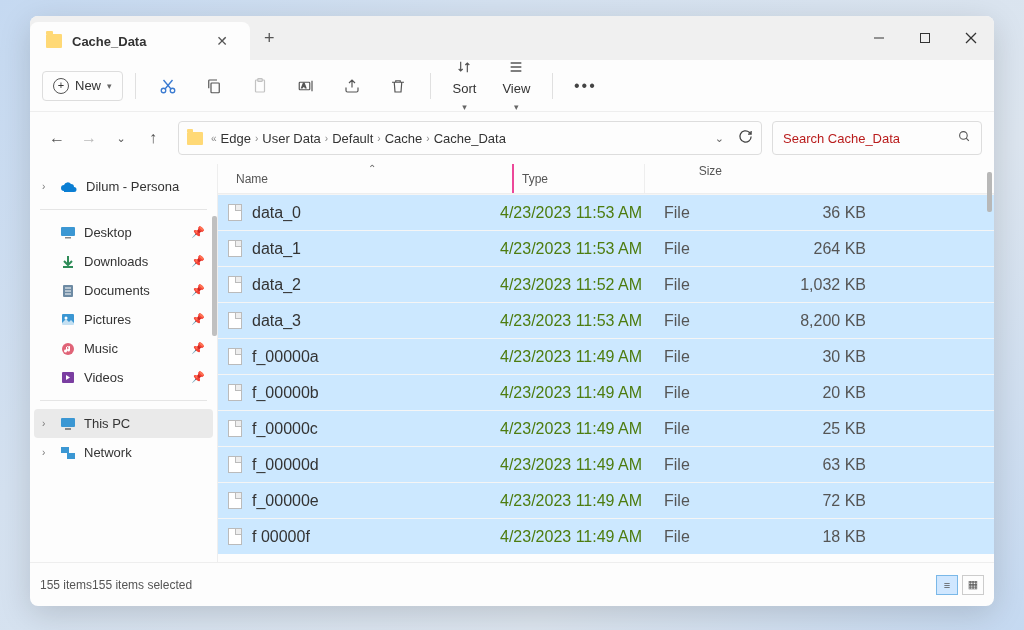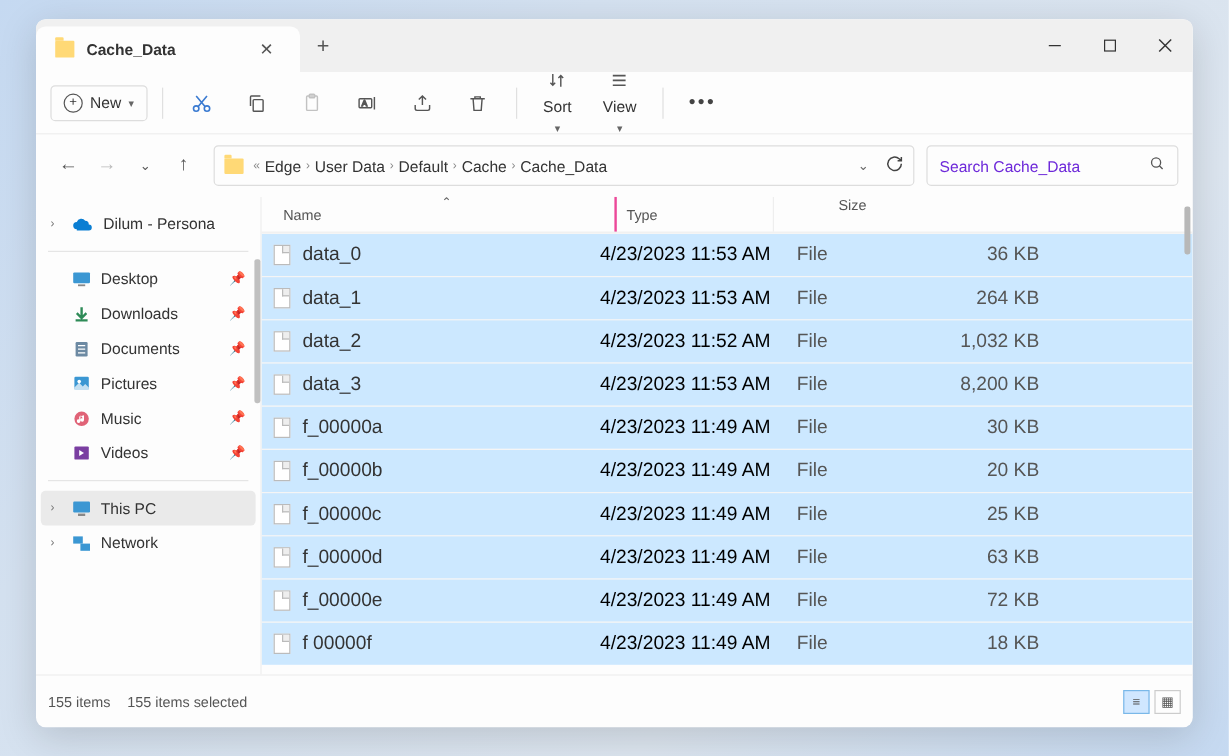--- a/index.html
+++ b/index.html
@@ -24,21 +24,21 @@
 .dots { font-size: 16px; letter-spacing: 2px; }
 .addrbar { height: 52px; display: flex; align-items: center; padding: 0 12px; gap: 10px; }
 .nav-arrows { display: flex; gap: 2px; }
 .nav-btn { width: 30px; height: 30px; display:flex; align-items:center; justify-content:center; color:#555; }
 .breadcrumb { flex: 1; height: 34px; border: 1px solid #ddd; border-radius: 4px; display: flex; align-items: center; padding: 0 8px; gap: 4px; font-size: 13px; color: #333; }
 .bc-folder { width:16px; height:13px; background:#ffd976; border-radius:1px; position:relative; margin-right:4px;}
 .bc-folder::before{content:'';position:absolute;top:-3px;left:0;width:6px;height:3px;background:#ffd976;border-radius:1px 1px 0 0;}
 .bc-sep { color: #888; font-size: 10px; }
 .bc-dd { margin-left: auto; color: #666; font-size: 11px; }
 .bc-refresh { margin-left: 10px; color: #444; }
-.search { width: 210px; height: 34px; border: 1px solid #ddd; border-radius: 4px; display:flex; align-items:center; padding: 0 10px; font-size:13px; color:#6d28d9; }
+.search { width: 210px; height: 34px; border: 1px solid #ddd; border-radius: 4px; display:flex; align-items:center; padding: 0 10px; font-size:13px; color:#b91c1c; }
 .search-icon { margin-left:auto; color:#555; }
 .content { flex: 1; display: flex; overflow: hidden; }
 .sidebar { width: 188px; border-right: 1px solid #eee; padding: 8px 4px; font-size: 13px; position:relative; }
 .side-scroll { position:absolute; right:0; top:52px; width:5px; height:120px; background:#c0c0c0; border-radius:2px;}
 .side-row { display: flex; align-items: center; gap: 8px; padding: 7px 8px; color: #333; border-radius: 4px; white-space:nowrap; overflow:hidden; }
 .side-row.active { background: #eaeaea; }
 .chev { width:10px; color:#777; font-size:10px; }
 .pin { margin-left: auto; color: #888; font-size: 11px; }
 .side-sep { height:1px; background:#e5e5e5; margin:8px 6px; }
 .main { flex: 1; display: flex; flex-direction: column; position: relative; }
@@ -46,24 +46,24 @@
 .col-name { width: 276px; }
 .col-date { width: 164px; border-left: 1px solid #eee; padding-left: 8px; height:100%; display:flex; align-items:center;}
 .col-type { width: 132px; border-left: 2px solid #ec4899; padding-left: 8px; height:100%; display:flex; align-items:center;}
 .col-size { width: 86px; border-left: 1px solid #eee; padding-right: 8px; text-align:right; height:100%; display:flex; align-items:flex-start; justify-content:flex-end;}
 .sort-ind { position:absolute; left: 150px; top:-1px; font-size:10px; color:#666;}
 .rows { flex:1; overflow:hidden; }
 .row { display: flex; align-items: center; height: 36px; padding-left: 10px; font-size: 16px; background: #cce8ff; border-top: 1px solid #f5f5f5; color:#333;}
 .file-icon { width:14px; height:17px; border:1px solid #bbb; background:#fff; margin-right:10px; position:relative;}
 .file-icon::after{content:'';position:absolute;top:0;right:0;width:5px;height:5px;background:#eee;border-left:1px solid #bbb;border-bottom:1px solid #bbb;}
 .r-name { width: 264px; display:flex; align-items:center;}
-.r-date { width: 164px; color:#000000; padding-left:8px;}
+.r-date { width: 164px; color:#4d7c0f; padding-left:8px;}
 .r-type { width: 132px; color:#555; padding-left:8px;}
 .r-size { width: 86px; text-align:right; padding-right:8px; color:#555;}
-.statusbar { height: 44px; border-top: 1px solid #eee; display:flex; align-items:center; padding: 0 10px; font-size:12px; color:#555; gap: 14px;}
+.statusbar { height: 44px; border-top: 1px solid #eee; display:flex; align-items:center; padding: 0 10px; font-size:12px; color:#555; gap: 0;}
 .view-icons { margin-left:auto; display:flex; gap:4px;}
 .vbtn { width:22px; height:20px; border:1px solid #ccc; display:flex; align-items:center; justify-content:center; font-size:11px;}
 .vbtn.active { background:#d0e7ff; border-color:#7ab8e8;}
 .main-scroll { position:absolute; right:2px; top:8px; width:5px; height:40px; background:#b8b8b8; border-radius:2px;}
 </style>
 </head>
 <body>
 
 <div class="window">
 

